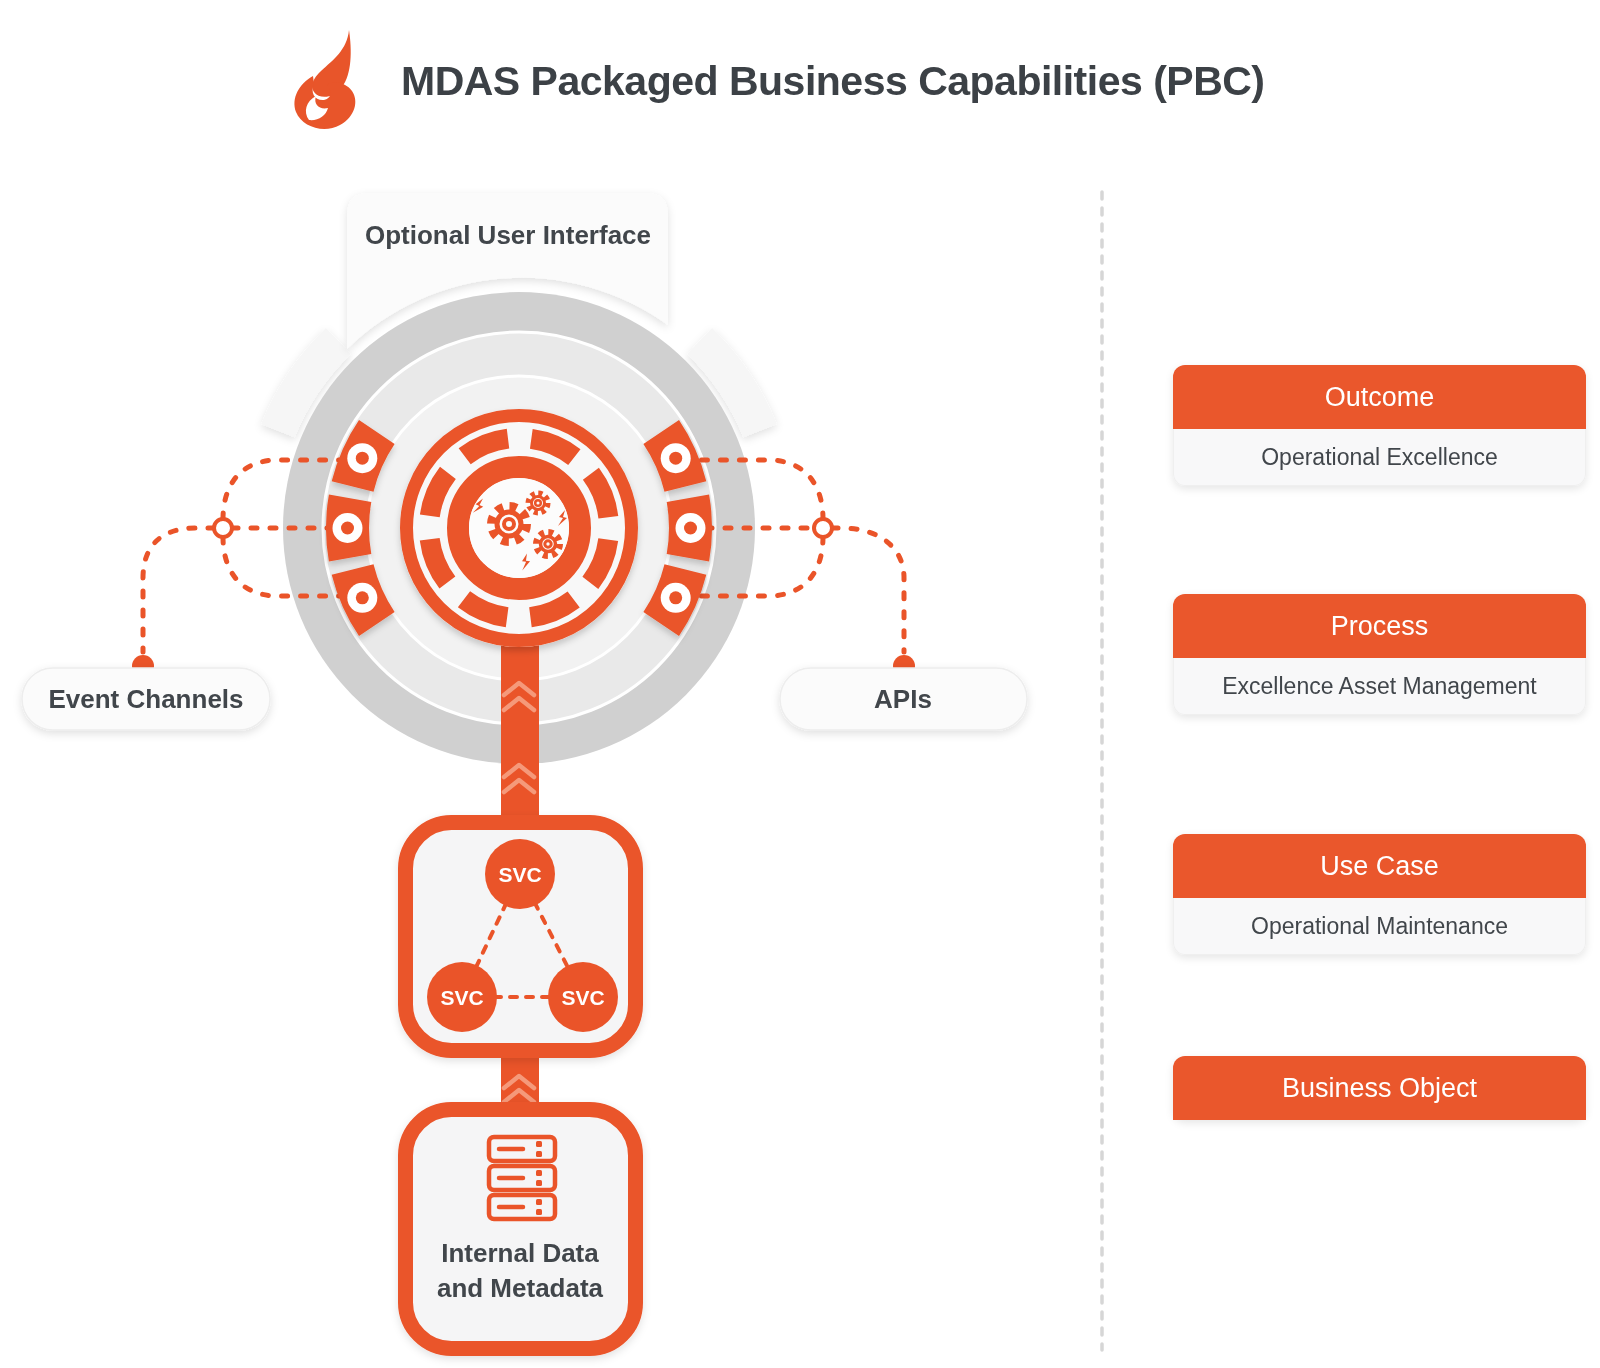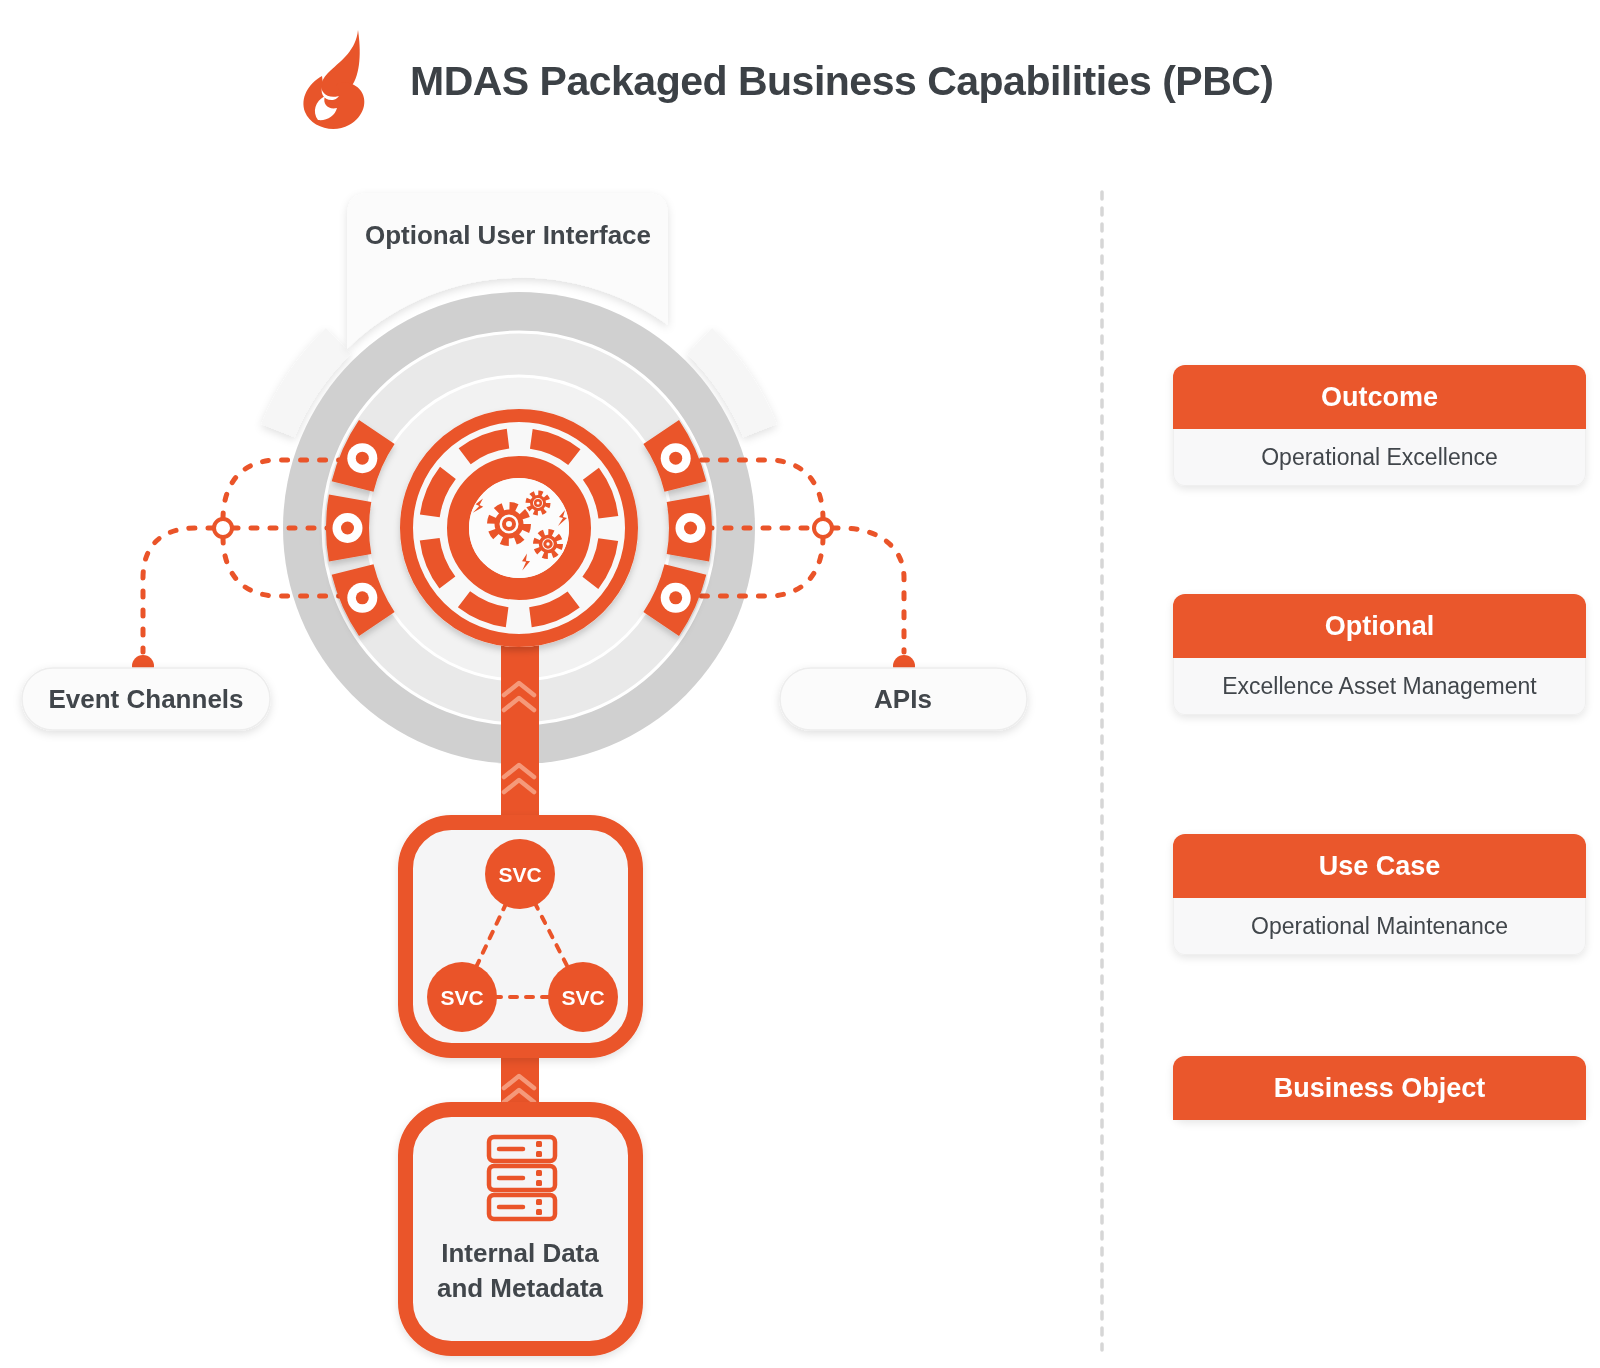--- a/index.html
+++ b/index.html
@@ -1,34 +1,34 @@
 <!DOCTYPE html>
 <html><head>
 <meta charset="utf-8">
 <style>
   html,body{margin:0;padding:0;background:#ffffff;}
   .stage{
     position:relative;width:1600px;height:1368px;background:#ffffff;
     font-family:"Liberation Sans",sans-serif;overflow:hidden;
   }
   
-  .hdr{position:absolute;left:292px;top:28px;display:flex;align-items:center;gap:18px;}
+  .hdr{position:absolute;left:283px;top:28px;display:flex;align-items:center;gap:18px;}
   .hdr .flame{width:100px;height:106px;flex:0 0 auto;}
   .hdr .title{font-size:41px;font-weight:700;color:#3c4146;letter-spacing:-0.5px;white-space:nowrap;}
   
   .diagram{position:absolute;left:0;top:0;}
   .diagram text{font-family:"Liberation Sans",sans-serif;font-weight:700;}
   .lbl-dark{fill:#41464b;}
   .lbl-white{fill:#ffffff;}
   
   .cards{position:absolute;left:1173px;top:0;width:413px;}
   .card{position:absolute;left:0;width:413px;border-radius:12px;box-shadow:0 3px 8px rgba(0,0,0,0.10);}
   .card .card-header{
     height:64px;line-height:64px;background:#ea572c;color:#ffffff;
-    font-size:27px;font-weight:700;text-align:center;border-radius:12px 12px 0 0;
+    font-size:27px;font-weight:400;text-align:center;border-radius:12px 12px 0 0;
   }
   .card .card-body{
     height:57px;line-height:57px;background:#f8f8f9;color:#41464b;
     font-size:23px;font-weight:400;text-align:center;border-radius:0 0 12px 12px;
     border:1px solid #efefef;border-top:none;box-sizing:border-box;
   }
 </style>
 </head>
 <body>
 
@@ -217,21 +217,21 @@
 
     <line x1="1102" y1="192" x2="1102" y2="1350" stroke="#d6d6d6" stroke-width="3.5" stroke-dasharray="7 9" stroke-linecap="round"></line>
   </svg>
 
   <div class="cards">
     <div class="card" style="top:365px">
       <div class="card-header">Outcome</div>
       <div class="card-body">Operational Excellence</div>
     </div>
     <div class="card" style="top:594px">
-      <div class="card-header">Optional</div>
+      <div class="card-header">Process</div>
       <div class="card-body">Excellence Asset Management</div>
     </div>
     <div class="card" style="top:834px">
       <div class="card-header">Use Case</div>
       <div class="card-body">Operational Maintenance</div>
     </div>
     <div class="card" style="top:1056px">
       <div class="card-header">Business Object</div>
     </div>
   </div>

